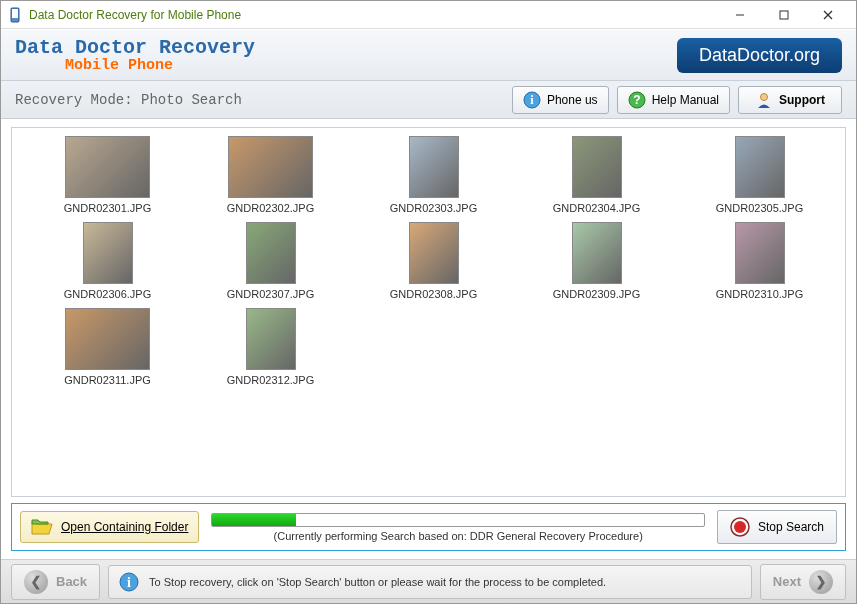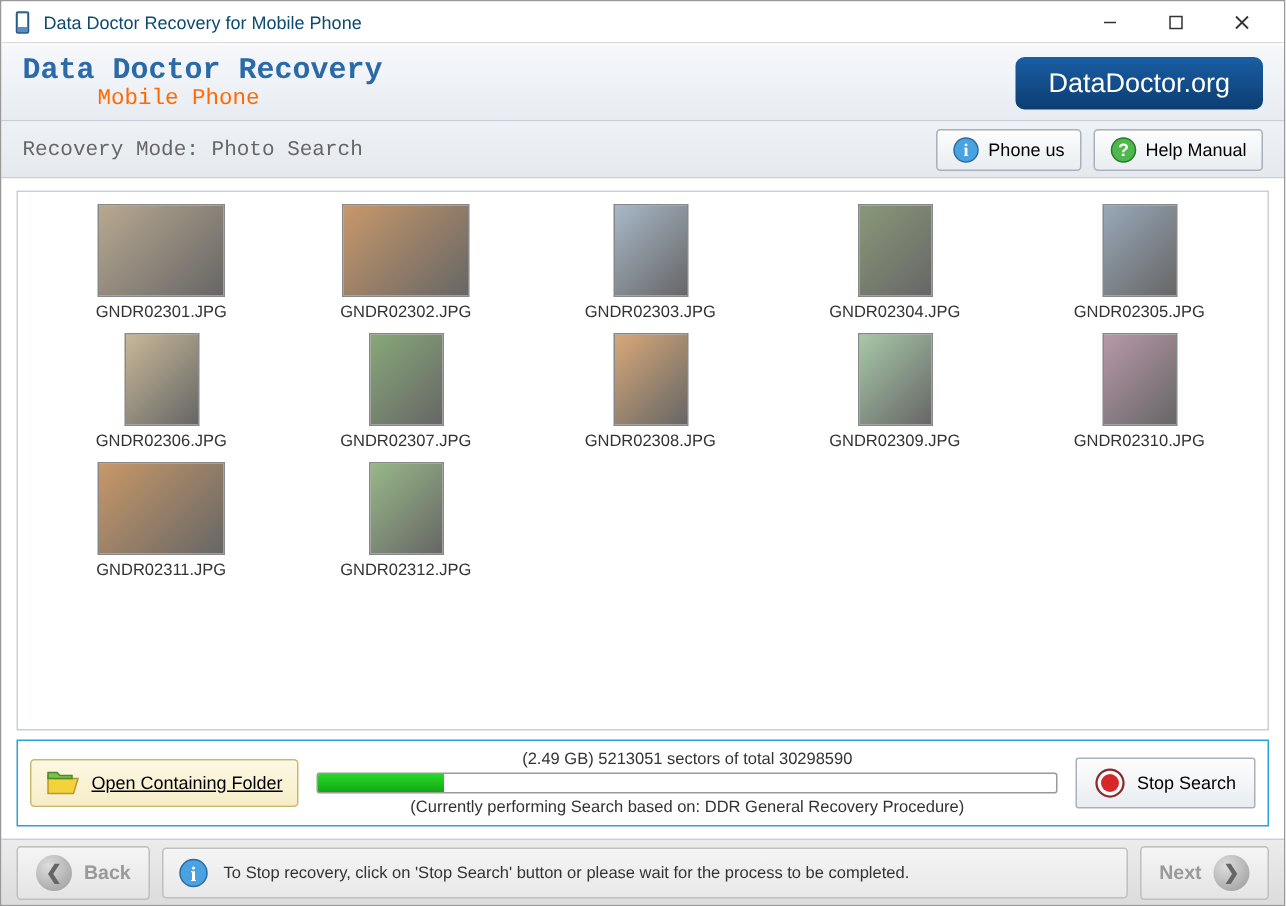--- a/index.html
+++ b/index.html
@@ -1,25 +1,25 @@
 <!DOCTYPE html>
 <html><head>
 <meta charset="utf-8">
 <style>
 * { box-sizing: border-box; margin: 0; padding: 0; }
 body { font-family: "Segoe UI", Tahoma, sans-serif; font-size: 12px; background: #fff; width: 857px; height: 604px; overflow: hidden; }
 .window { border: 1px solid #999; width: 857px; height: 604px; display: flex; flex-direction: column; }
 .titlebar { height: 28px; background: #fff; display: flex; align-items: center; padding: 0 6px; border-bottom: 1px solid #ddd; }
 .titlebar .app-icon { width: 16px; height: 16px; margin-right: 6px; }
-.titlebar .title { flex: 1; font-size: 12px; color: #0c4a6e; }
+.titlebar .title { flex: 1; font-size: 12px; color: #4d7c0f; }
 .titlebar .win-controls { display: flex; gap: 0; }
 .titlebar .win-btn { width: 44px; height: 26px; display: flex; align-items: center; justify-content: center; color: #333; }
 .brandbar { height: 52px; background: linear-gradient(#f6f8fb, #e8ecf2); border-top: 1px solid #fff; border-bottom: 1px solid #c9cfd7; display: flex; align-items: center; padding: 0 14px; justify-content: space-between; }
 .brand-left .line1 { font-family: "Courier New", monospace; font-size: 20px; font-weight: bold; color: #2b6aa8; }
-.brand-left .line2 { font-family: "Courier New", monospace; font-size: 15px; font-weight: normal; color: #ff6a00; padding-left: 50px; margin-top: -2px; }
+.brand-left .line2 { font-family: "Courier New", monospace; font-size: 15px; font-weight: bold; color: #ff6a00; padding-left: 50px; margin-top: -2px; }
 .brand-right { background: linear-gradient(#1a5ea3, #0c3d72); color: #fff; font-size: 18px; font-weight: normal; padding: 7px 22px; border-radius: 6px; }
 .modebar { height: 38px; background: linear-gradient(#eef1f5, #e5e9ee); border-bottom: 1px solid #c9cfd7; display: flex; align-items: center; padding: 0 14px; justify-content: space-between; }
 .mode-label { font-family: "Courier New", monospace; font-size: 14px; color: #666; }
 .mode-buttons { display: flex; gap: 8px; }
 .mode-btn { border: 1px solid #a9b2bc; border-radius: 3px; background: linear-gradient(#fdfdfd, #e9edf1); padding: 4px 10px; display: flex; align-items: center; gap: 6px; font-size: 12px; cursor: pointer; }
 .mode-btn.support { font-weight: bold; padding: 4px 16px; }
 .content { flex: 1; background: #fff; padding: 8px 10px; display: flex; flex-direction: column; gap: 6px; justify-content: space-between; }
 .thumb-area { flex: 1; border: 1px solid #c9cfd7; background: #fff; overflow-y: scroll; padding: 6px 6px 6px 16px; position: relative; }
 .thumb-grid { display: grid; grid-template-columns: repeat(5, 1fr); gap: 4px 4px; }
 .thumb-item { display: flex; flex-direction: column; align-items: center; gap: 4px; padding: 2px; }
@@ -91,20 +91,27 @@
           </svg>
         <span>Phone us</span>
       </div>
       <div class="mode-btn">
         <svg class="icon-svg" width="18" height="18" viewBox="0 0 18 18">
             <circle cx="9" cy="9" r="8" fill="#4db84d" stroke="#2a7a2a"></circle>
             <text x="9" y="13" text-anchor="middle" font-size="12" font-weight="bold" fill="#fff">?</text>
           </svg>
         <span>Help Manual</span>
       </div>
+      <div class="mode-btn support">
+        <svg class="icon-svg" width="18" height="18" viewBox="0 0 18 18">
+            <circle cx="9" cy="6" r="3.5" fill="#f4c98a" stroke="#b88a4a"></circle>
+            <path d="M3 17 Q9 10 15 17 Z" fill="#2a5aa0"></path>
+          </svg>
+        <span>Support</span>
+      </div>
     </div>
   </div>
 
   <div class="content">
     <div class="thumb-area">
       <div class="thumb-grid" id="thumb-grid">
           <div class="thumb-item">
             <div class="thumb-img" style="background: linear-gradient(135deg, rgb(184, 168, 144), rgb(102, 102, 102));"></div>
             <div class="thumb-label">GNDR02301.JPG</div>
           </div>
@@ -157,21 +164,20 @@
 
     <div class="progress-row">
       <div class="open-folder-btn">
         <svg class="icon-svg" width="22" height="18" viewBox="0 0 22 18">
             <path d="M1 4 L1 16 L18 16 L21 6 L5 6 L4 4 Z" fill="#f4d23a" stroke="#b89a2a"></path>
             <path d="M1 4 L1 2 L7 2 L9 4 L17 4 L17 6 L1 6 Z" fill="#7bc24a" stroke="#4a8a2a"></path>
           </svg>
         <span>Open Containing Folder</span>
       </div>
       <div class="progress-center">
-        <div class="progress-top-text">(2.49 GB) 5213051  sectors  of  total 30298590</div>
         <div class="progress-bar-outer">
           <div class="progress-bar-fill" id="pfill" style="width: 17%;"></div>
         </div>
         <div class="progress-bottom-text">(Currently performing Search based on:  DDR General Recovery Procedure)</div>
       </div>
       <div class="stop-btn">
         <svg class="icon-svg" width="20" height="20" viewBox="0 0 20 20">
             <circle cx="10" cy="10" r="9" fill="#fff" stroke="#8a2a2a" stroke-width="1.5"></circle>
             <circle cx="10" cy="10" r="6" fill="#d62828"></circle>
           </svg>

